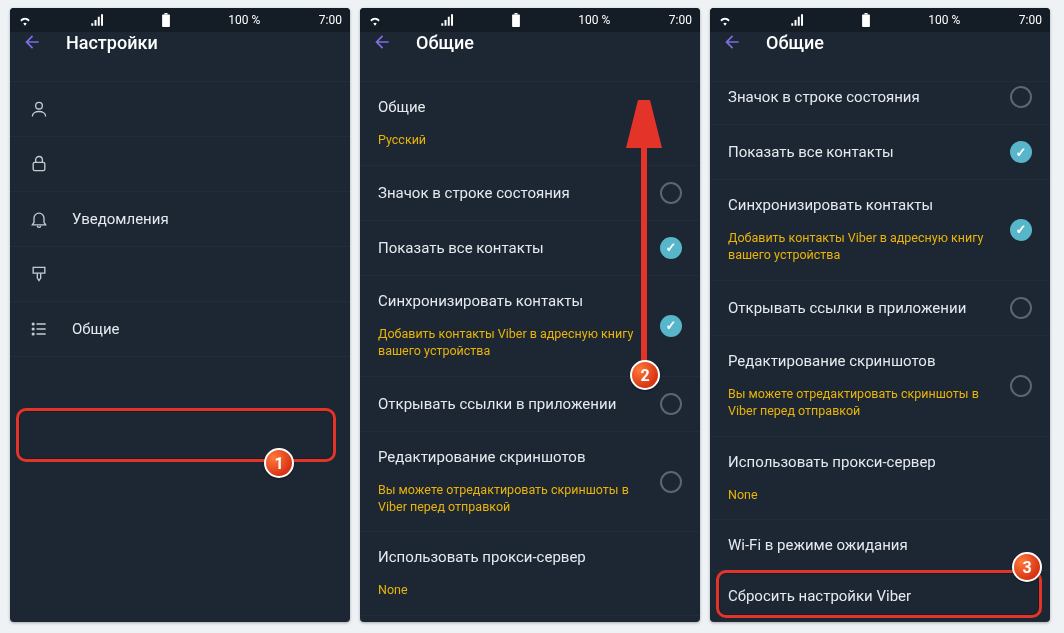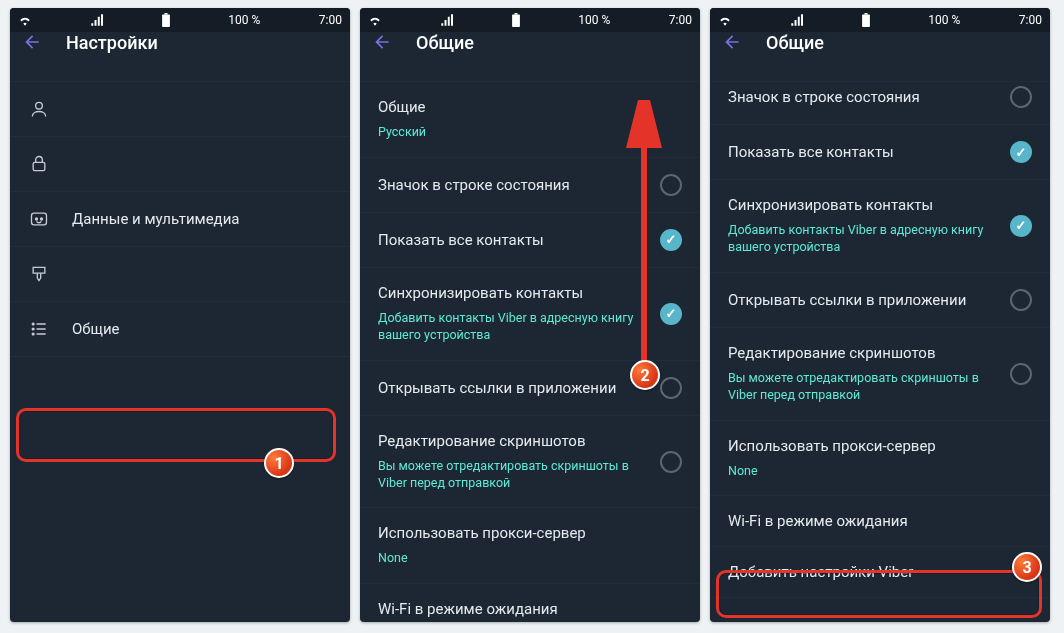--- a/index.html
+++ b/index.html
@@ -37,21 +37,21 @@
   .list { flex:1; overflow:hidden; position:relative; }
   .item {
     display:flex; align-items:center;
     padding: 16px 18px;
     gap: 22px;
     border-bottom: 1px solid rgba(255,255,255,0.03);
   }
   .item .icon { width:22px; height:22px; flex:0 0 22px; display:flex; align-items:center; justify-content:center; color:#c5cbd3; }
   .item .labels { flex:1; min-width:0; }
   .item .title { color:#e6eaef; font-size:15px; }
-  .item .sub { color:#5eead4; font-size:12.5px; margin-top:8px; line-height:1.35; }
+  .item .sub { color:#eab308; font-size:12.5px; margin-top:16px; line-height:1.35; }
   .item .radio {
     width:22px;height:22px;border-radius:50%;
     border:2px solid #5a6673; flex:0 0 22px;
   }
   .item .radio.on {
     border:none; background:#57b6c9;
     display:flex;align-items:center;justify-content:center;
   }
   .item .radio.on::after{
     content:"✓"; color:#fff; font-size:13px; font-weight:700;
@@ -118,35 +118,33 @@
 
     <div class="item">
       <span class="icon">
         <svg width="20" height="20" viewBox="0 0 24 24" fill="none" stroke="#c5cbd3" stroke-width="1.6">
             <rect x="5" y="10" width="14" height="10" rx="2"></rect>
             <path d="M8 10V7a4 4 0 018 0v3"></path>
           </svg>
       </span>
     </div>
 
-
-
     <div class="item">
       <span class="icon">
         <svg width="20" height="20" viewBox="0 0 24 24" fill="none" stroke="#c5cbd3" stroke-width="1.6">
-            <rect x="3" y="5" width="18" height="14" rx="3"></rect>
-            <circle cx="9" cy="12" r="1.2" fill="#c5cbd3"></circle>
-            <circle cx="15" cy="12" r="1.2" fill="#c5cbd3"></circle>
-            <path d="M9 15c1 1 2 1.5 3 1.5s2-.5 3-1.5"></path>
-          </svg>
-      </span>
-      <div class="labels">
-          <div class="title">Данные и мультимедиа</div>
-        </div>
-    </div>
+            <path d="M6 16V11a6 6 0 1112 0v5l2 3H4z"></path>
+            <path d="M10 20a2 2 0 004 0"></path>
+          </svg>
+      </span>
+      <div class="labels">
+          <div class="title">Уведомления</div>
+        </div>
+    </div>
+
+
 
     <div class="item">
       <span class="icon">
         <svg width="20" height="20" viewBox="0 0 24 24" fill="none" stroke="#c5cbd3" stroke-width="1.6">
             <path d="M5 4h14v7H5z"></path>
             <path d="M10 11v6l2 3 2-3v-6"></path>
           </svg>
       </span>
     </div>
 
@@ -336,20 +334,20 @@
         <div class="sub">None</div>
       </div>
     </div>
     <div class="item">
       <div class="labels">
           <div class="title">Wi-Fi в режиме ожидания</div>
         </div>
     </div>
     <div class="item">
       <div class="labels">
-          <div class="title">Добавить настройки Viber</div>
+          <div class="title">Сбросить настройки Viber</div>
         </div>
     </div>
 
     <div class="hl" style="left:6px; bottom:4px; width:326px; height:48px;"></div>
     <div class="badge" style="right:8px; bottom:40px;">3</div>
   </div>
 </div>
 
 </body></html>

